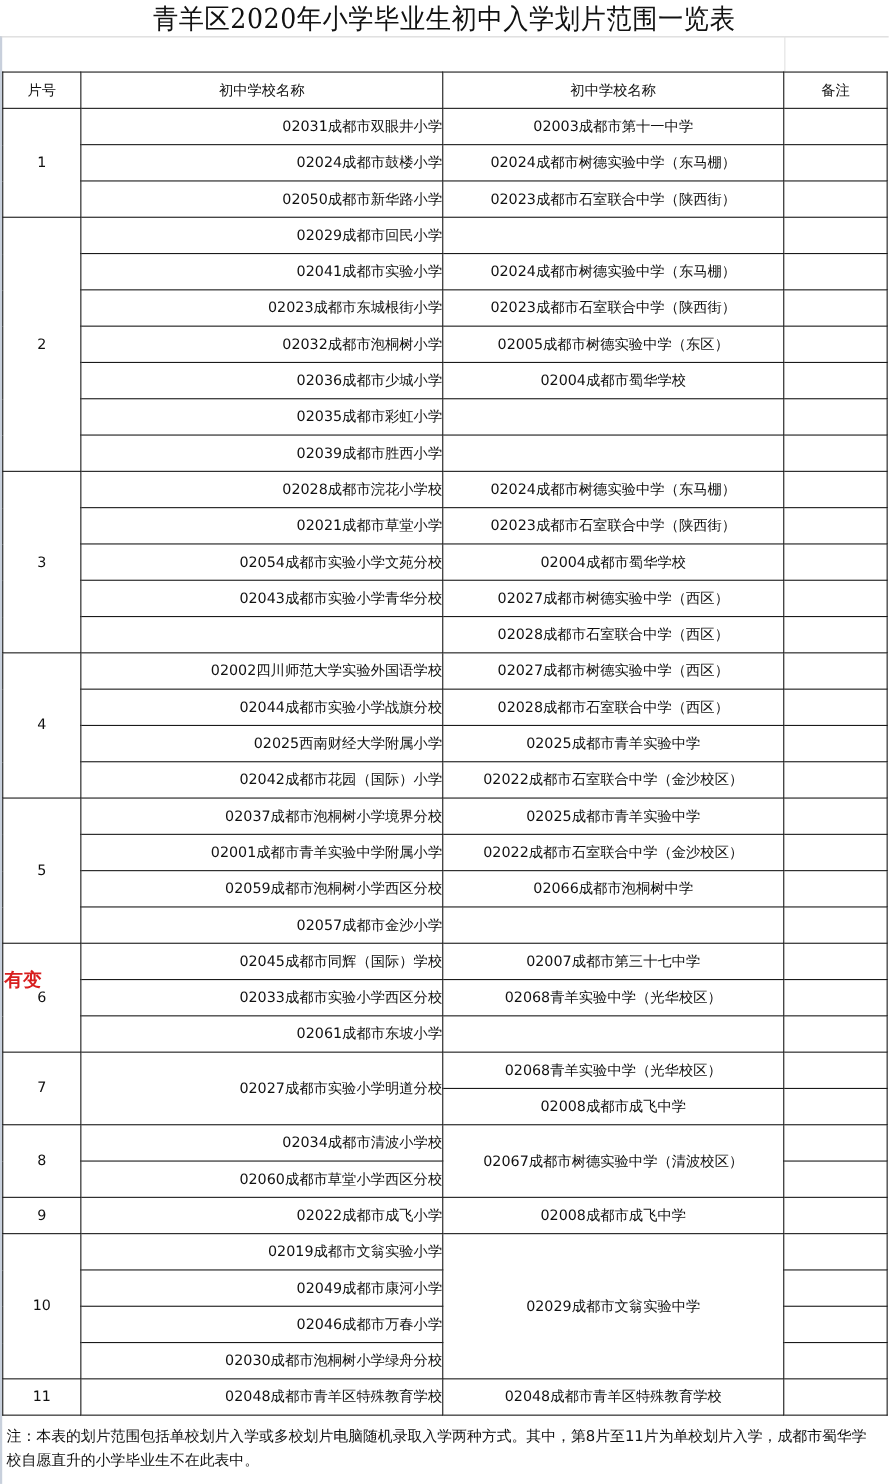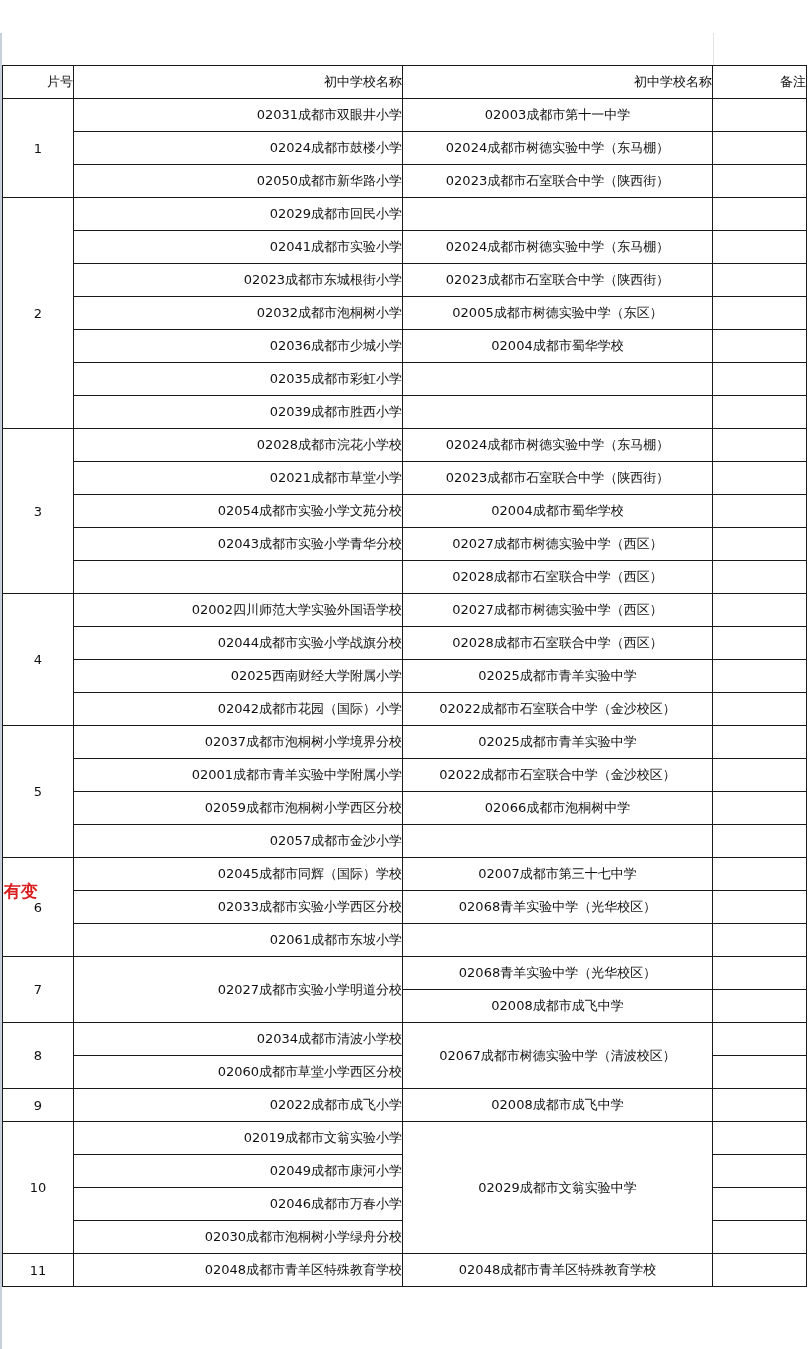--- a/index.html
+++ b/index.html
@@ -10,39 +10,42 @@
                border-bottom: 1px solid #d4d4d4; text-align: center; }
   .title { font-size: 25px; line-height: 33px; letter-spacing: 0.5px; color: #111;
            font-family: "DejaVu Serif", "Liberation Serif", serif; transform: scaleX(0.92); display:inline-block; }
   .blank-row { position: absolute; left: 0; top: 33px; width: 806px; height: 32px;
                border-left: 1px solid #c8d0dc; }
   .blank-row .gl { position:absolute; top:0; left:712px; width:1px; height:32px; background:#e2e2e2; }
   table.grid { position: absolute; left: 2px; top: 65px; width: 804px; border-collapse: collapse;
                table-layout: fixed; }
   table.grid td, table.grid th { height: 32px; padding: 0; font-size: 13px; font-weight: normal;
                border: 1px solid #1a1a1a; white-space: nowrap; overflow: hidden; }
-  table.grid th { text-align: right; }
+  table.grid th { text-align: center; }
   td.pian { text-align: center; }
   td.pri { text-align: right; padding-left: 3px; }
   td.mid { text-align: center; padding-left: 2px; border-top-color: #d0d0d0; border-bottom-color: #d0d0d0; }
   td.mid.first { border-top-color: #1a1a1a; }
   td.mid.last { border-bottom-color: #1a1a1a; }
   td.rem { }
   .pian-wrap { position: relative; display: inline-block; }
   .change-tag { position: absolute; left: -30px; top: -18px; width: 20px; color: #d81e1e;
                 font-weight: bold; font-size: 17px; line-height: 18px; text-align: center; }
   .note { position: absolute; left: 2px; top: 1287px; width: 790px; font-size: 13.5px; line-height: 22px;
           padding: 8px 4px 0 4px; color: #111; }
   .leftline { position:absolute; left:0; top:33px; width:2px; height:1316px; background:#c8d0dc; }
 </style>
 </head>
 <body>
 
 <div class="sheet">
   <div class="leftline"></div>
+  <div class="title-row">
+    <span class="title">青羊区2020年小学毕业生初中入学划片范围一览表</span>
+  </div>
   <div class="blank-row">
       <div class="gl"></div>
     </div>
 
   <table class="grid">
     <colgroup>
       <col style="width:71px">
         <col style="width:329px">
         <col style="width:310px">
         <col style="width:94px">
@@ -238,13 +241,14 @@
         </tr>
         <tr>
           <td class="pian" rowspan="1"><span class="pian-wrap"><span>11</span></span></td>
           <td class="pri">02048成都市青羊区特殊教育学校</td>
           <td class="mid first last">02048成都市青羊区特殊教育学校</td>
           <td class="rem"></td>
         </tr>
       </tbody>
   </table>
 
+  <div class="note">注：本表的划片范围包括单校划片入学或多校划片电脑随机录取入学两种方式。其中，第8片至11片为单校划片入学，成都市蜀华学校自愿直升的小学毕业生不在此表中。</div>
 </div>
 
 </body></html>

